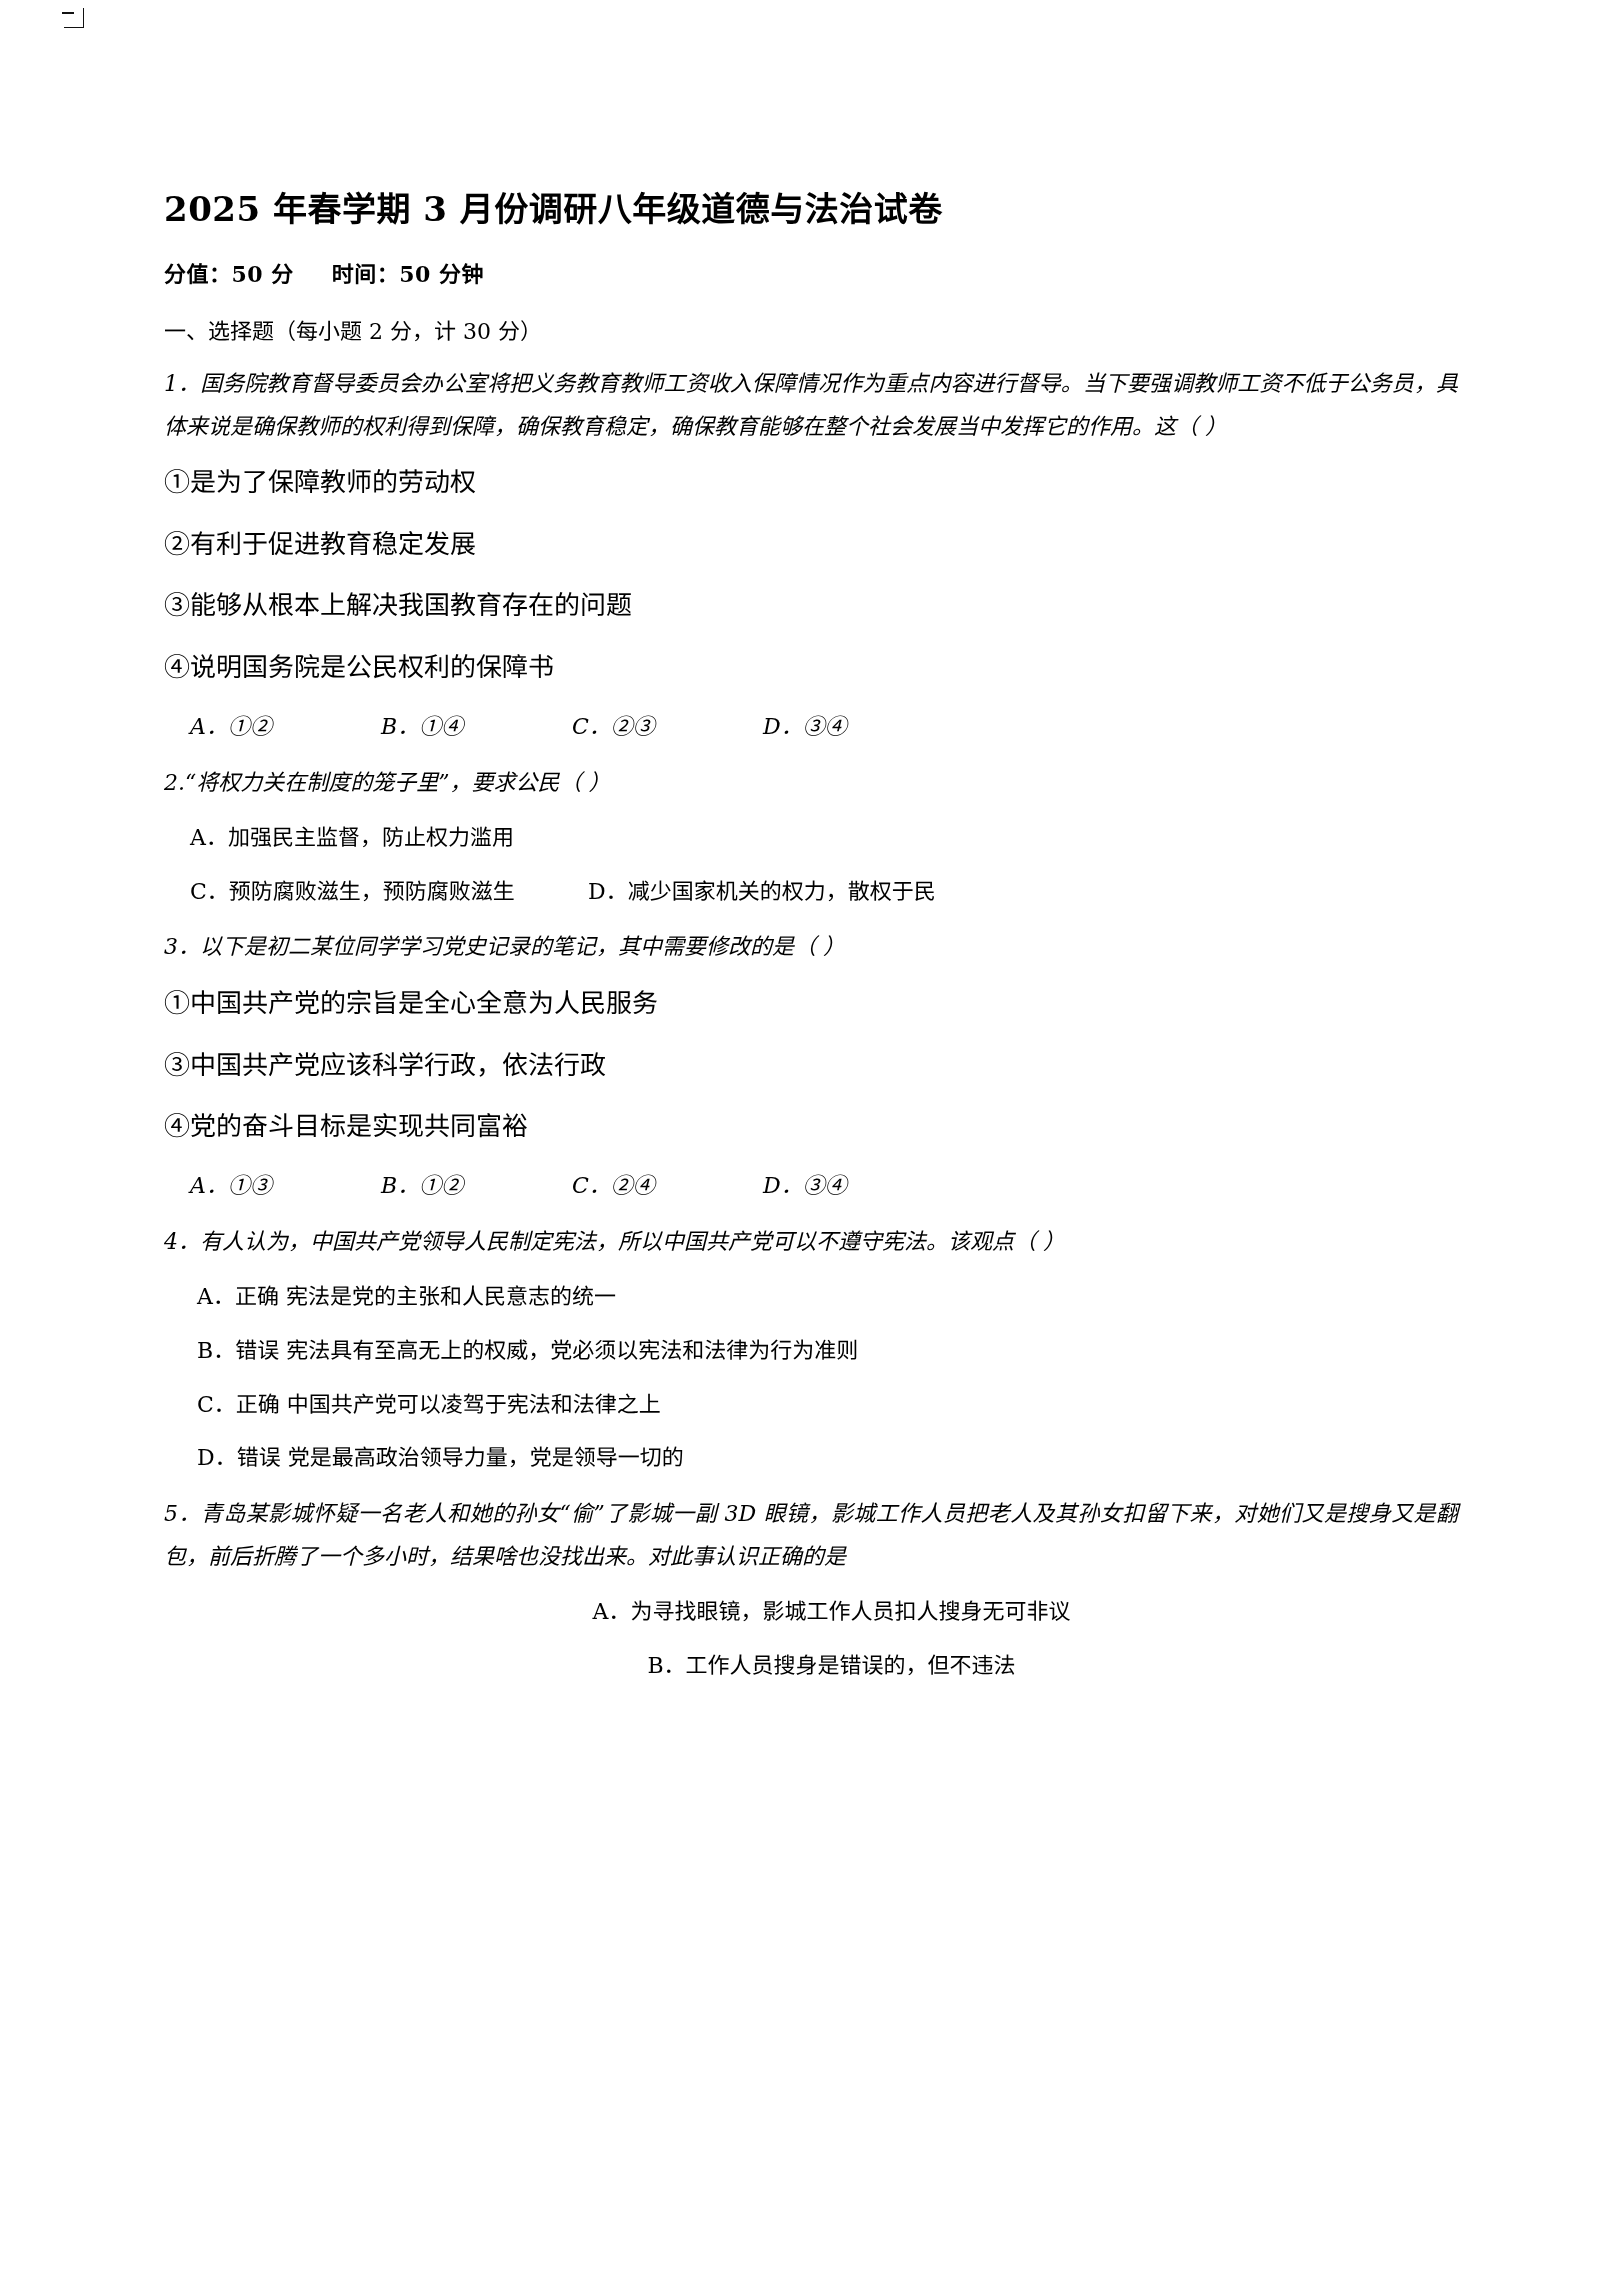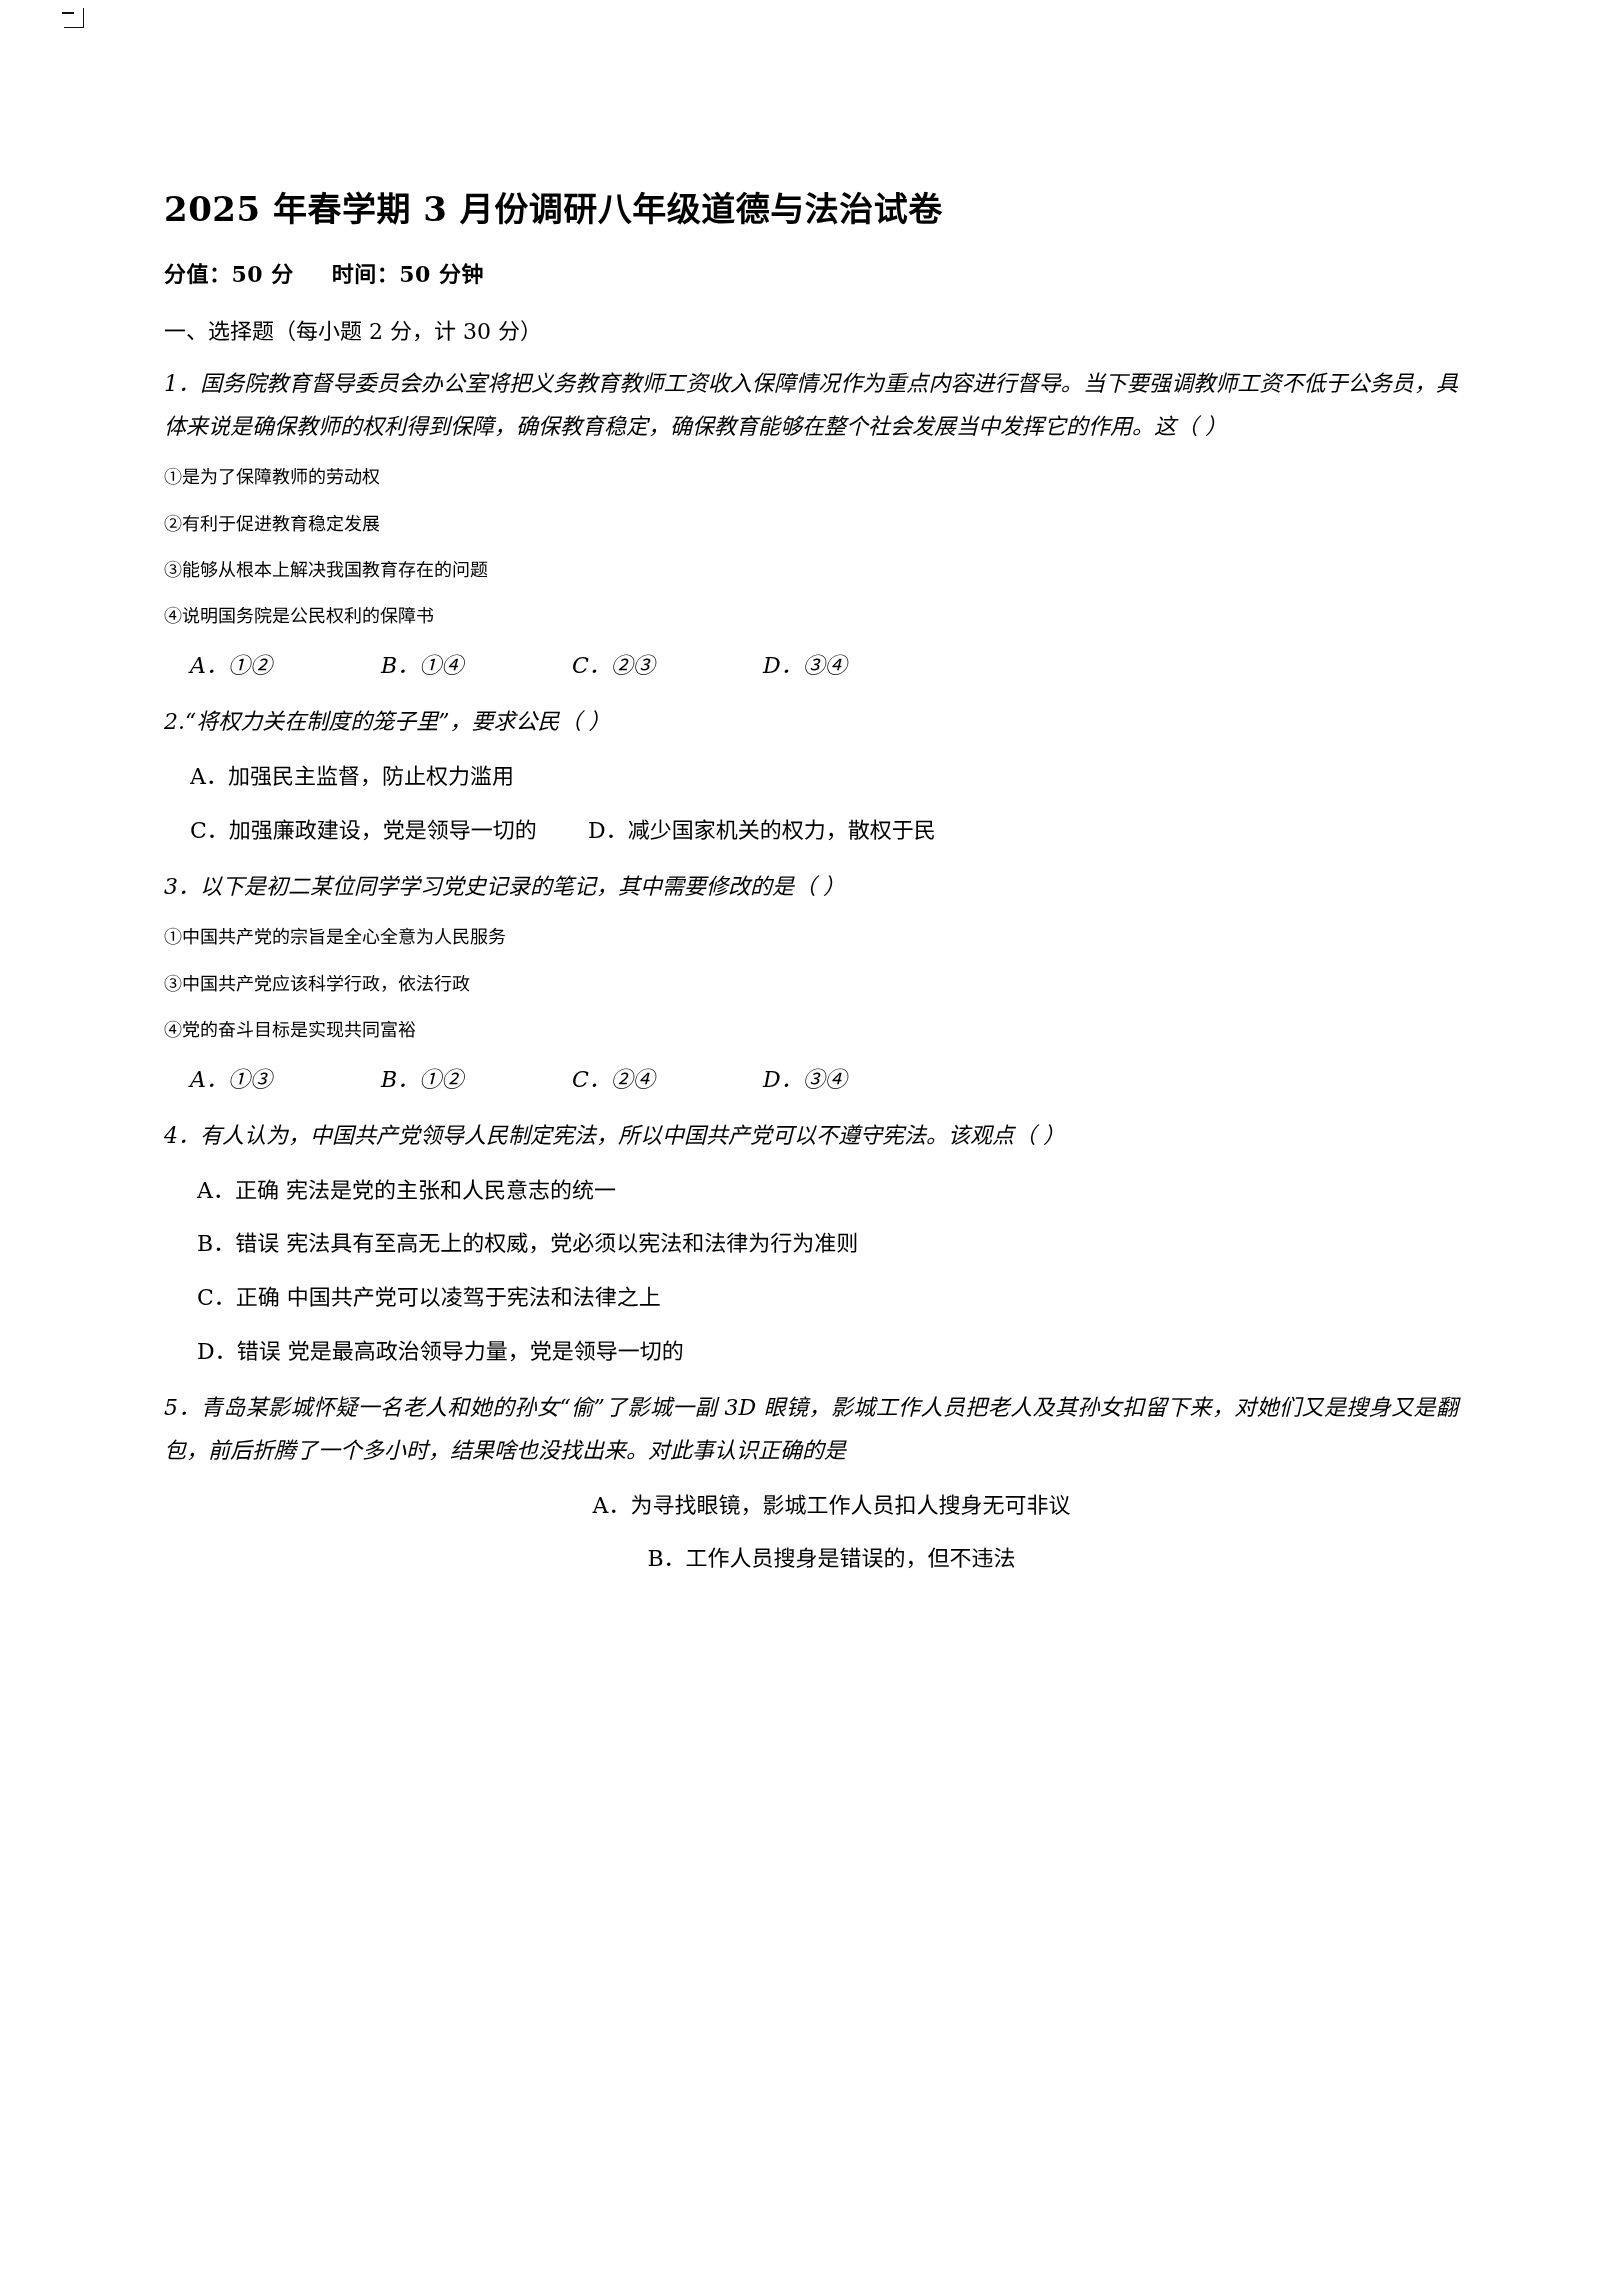--- a/index.html
+++ b/index.html
@@ -66,23 +66,24 @@
     line-height: 1.6;
   }
   .q {
     font-size: 22px;
     line-height: 1.95;
     margin: 14px 0 0 0;
     text-align: justify;
     font-style: italic;
   }
   .sub {
-    font-size: 18px;
+    font-size: 26px;
     line-height: 1.9;
     margin: 12px 0 0 0;
+    font-family: Liberation Mono, monospace;
   }
   .opt-row {
     font-size: 22px;
     line-height: 1.9;
     margin: 12px 0 0 0;
     display: flex;
   }
   .opt-row.indent {
     padding-left: 26px;
   }
@@ -131,21 +132,21 @@
     <span class="c4">B．①④</span>
     <span class="c4">C．②③</span>
     <span class="c4">D．③④</span>
   </div>
 
   <div class="q">2.“将权力关在制度的笼子里”，要求公民（       ）</div>
   <div class="opt-row indent">
     <span class="c2">A．加强民主监督，防止权力滥用</span>
   </div>
   <div class="opt-row indent">
-    <span class="c2">C．加强廉政建设，党是领导一切的</span>
+    <span class="c2">C．预防腐败滋生，预防腐败滋生</span>
     <span class="c2">D．减少国家机关的权力，散权于民</span>
   </div>
 
   <div class="q">3．以下是初二某位同学学习党史记录的笔记，其中需要修改的是（    ）</div>
   <div class="sub">①中国共产党的宗旨是全心全意为人民服务</div>
   <div class="sub">③中国共产党应该科学行政，依法行政</div>
   <div class="sub">④党的奋斗目标是实现共同富裕</div>
   <div class="opt-row indent">
     <span class="c4">A．①③</span>
     <span class="c4">B．①②</span>

